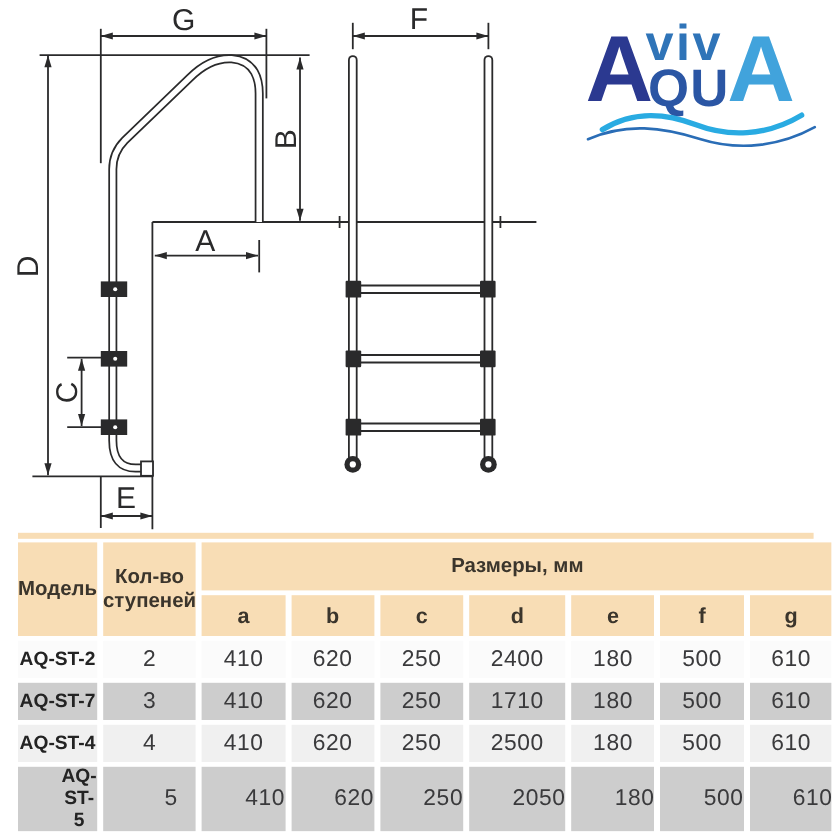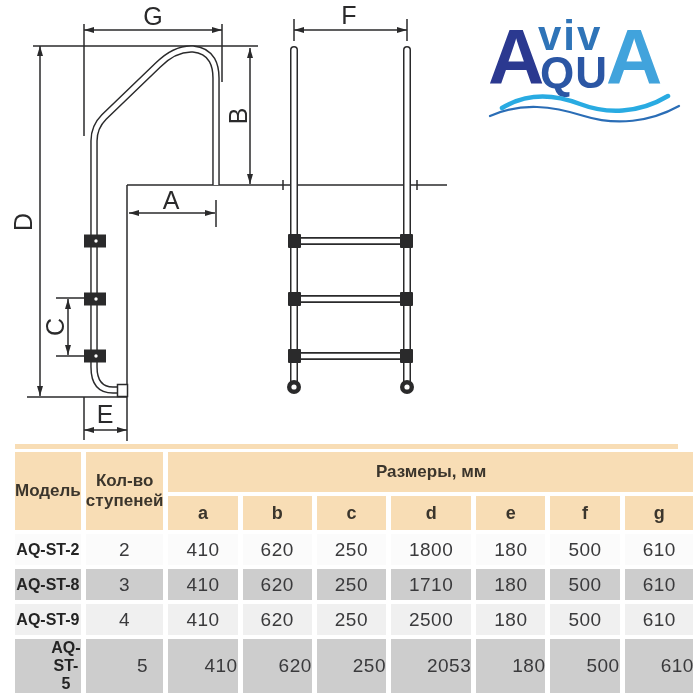--- a/index.html
+++ b/index.html
@@ -189,54 +189,54 @@
           <th class="hdr">g</th>
         </tr>
       </thead>
       <tbody>
         <tr>
           <th class="model" scope="row">AQ-ST-2</th>
           <td class="num">2</td>
           <td class="num">410</td>
           <td class="num">620</td>
           <td class="num">250</td>
-          <td class="num">1800</td>
-          <td class="num">180</td>
-          <td class="num">500</td>
-          <td class="num">610</td>
-        </tr>
-        <tr>
-          <th class="model" scope="row">AQ-ST-8</th>
+          <td class="num">2400</td>
+          <td class="num">180</td>
+          <td class="num">500</td>
+          <td class="num">610</td>
+        </tr>
+        <tr>
+          <th class="model" scope="row">AQ-ST-7</th>
           <td class="num">3</td>
           <td class="num">410</td>
           <td class="num">620</td>
           <td class="num">250</td>
           <td class="num">1710</td>
           <td class="num">180</td>
           <td class="num">500</td>
           <td class="num">610</td>
         </tr>
         <tr>
-          <th class="model" scope="row">AQ-ST-9</th>
+          <th class="model" scope="row">AQ-ST-4</th>
           <td class="num">4</td>
           <td class="num">410</td>
           <td class="num">620</td>
           <td class="num">250</td>
           <td class="num">2500</td>
           <td class="num">180</td>
           <td class="num">500</td>
           <td class="num">610</td>
         </tr>
         <tr>
           <th class="model" scope="row">AQ-ST-5</th>
           <td class="num">5</td>
           <td class="num">410</td>
           <td class="num">620</td>
           <td class="num">250</td>
-          <td class="num">2053</td>
+          <td class="num">2050</td>
           <td class="num">180</td>
           <td class="num">500</td>
           <td class="num">610</td>
         </tr>
       </tbody>
     </table>
   </div>
 </div>
 
 </body></html>

